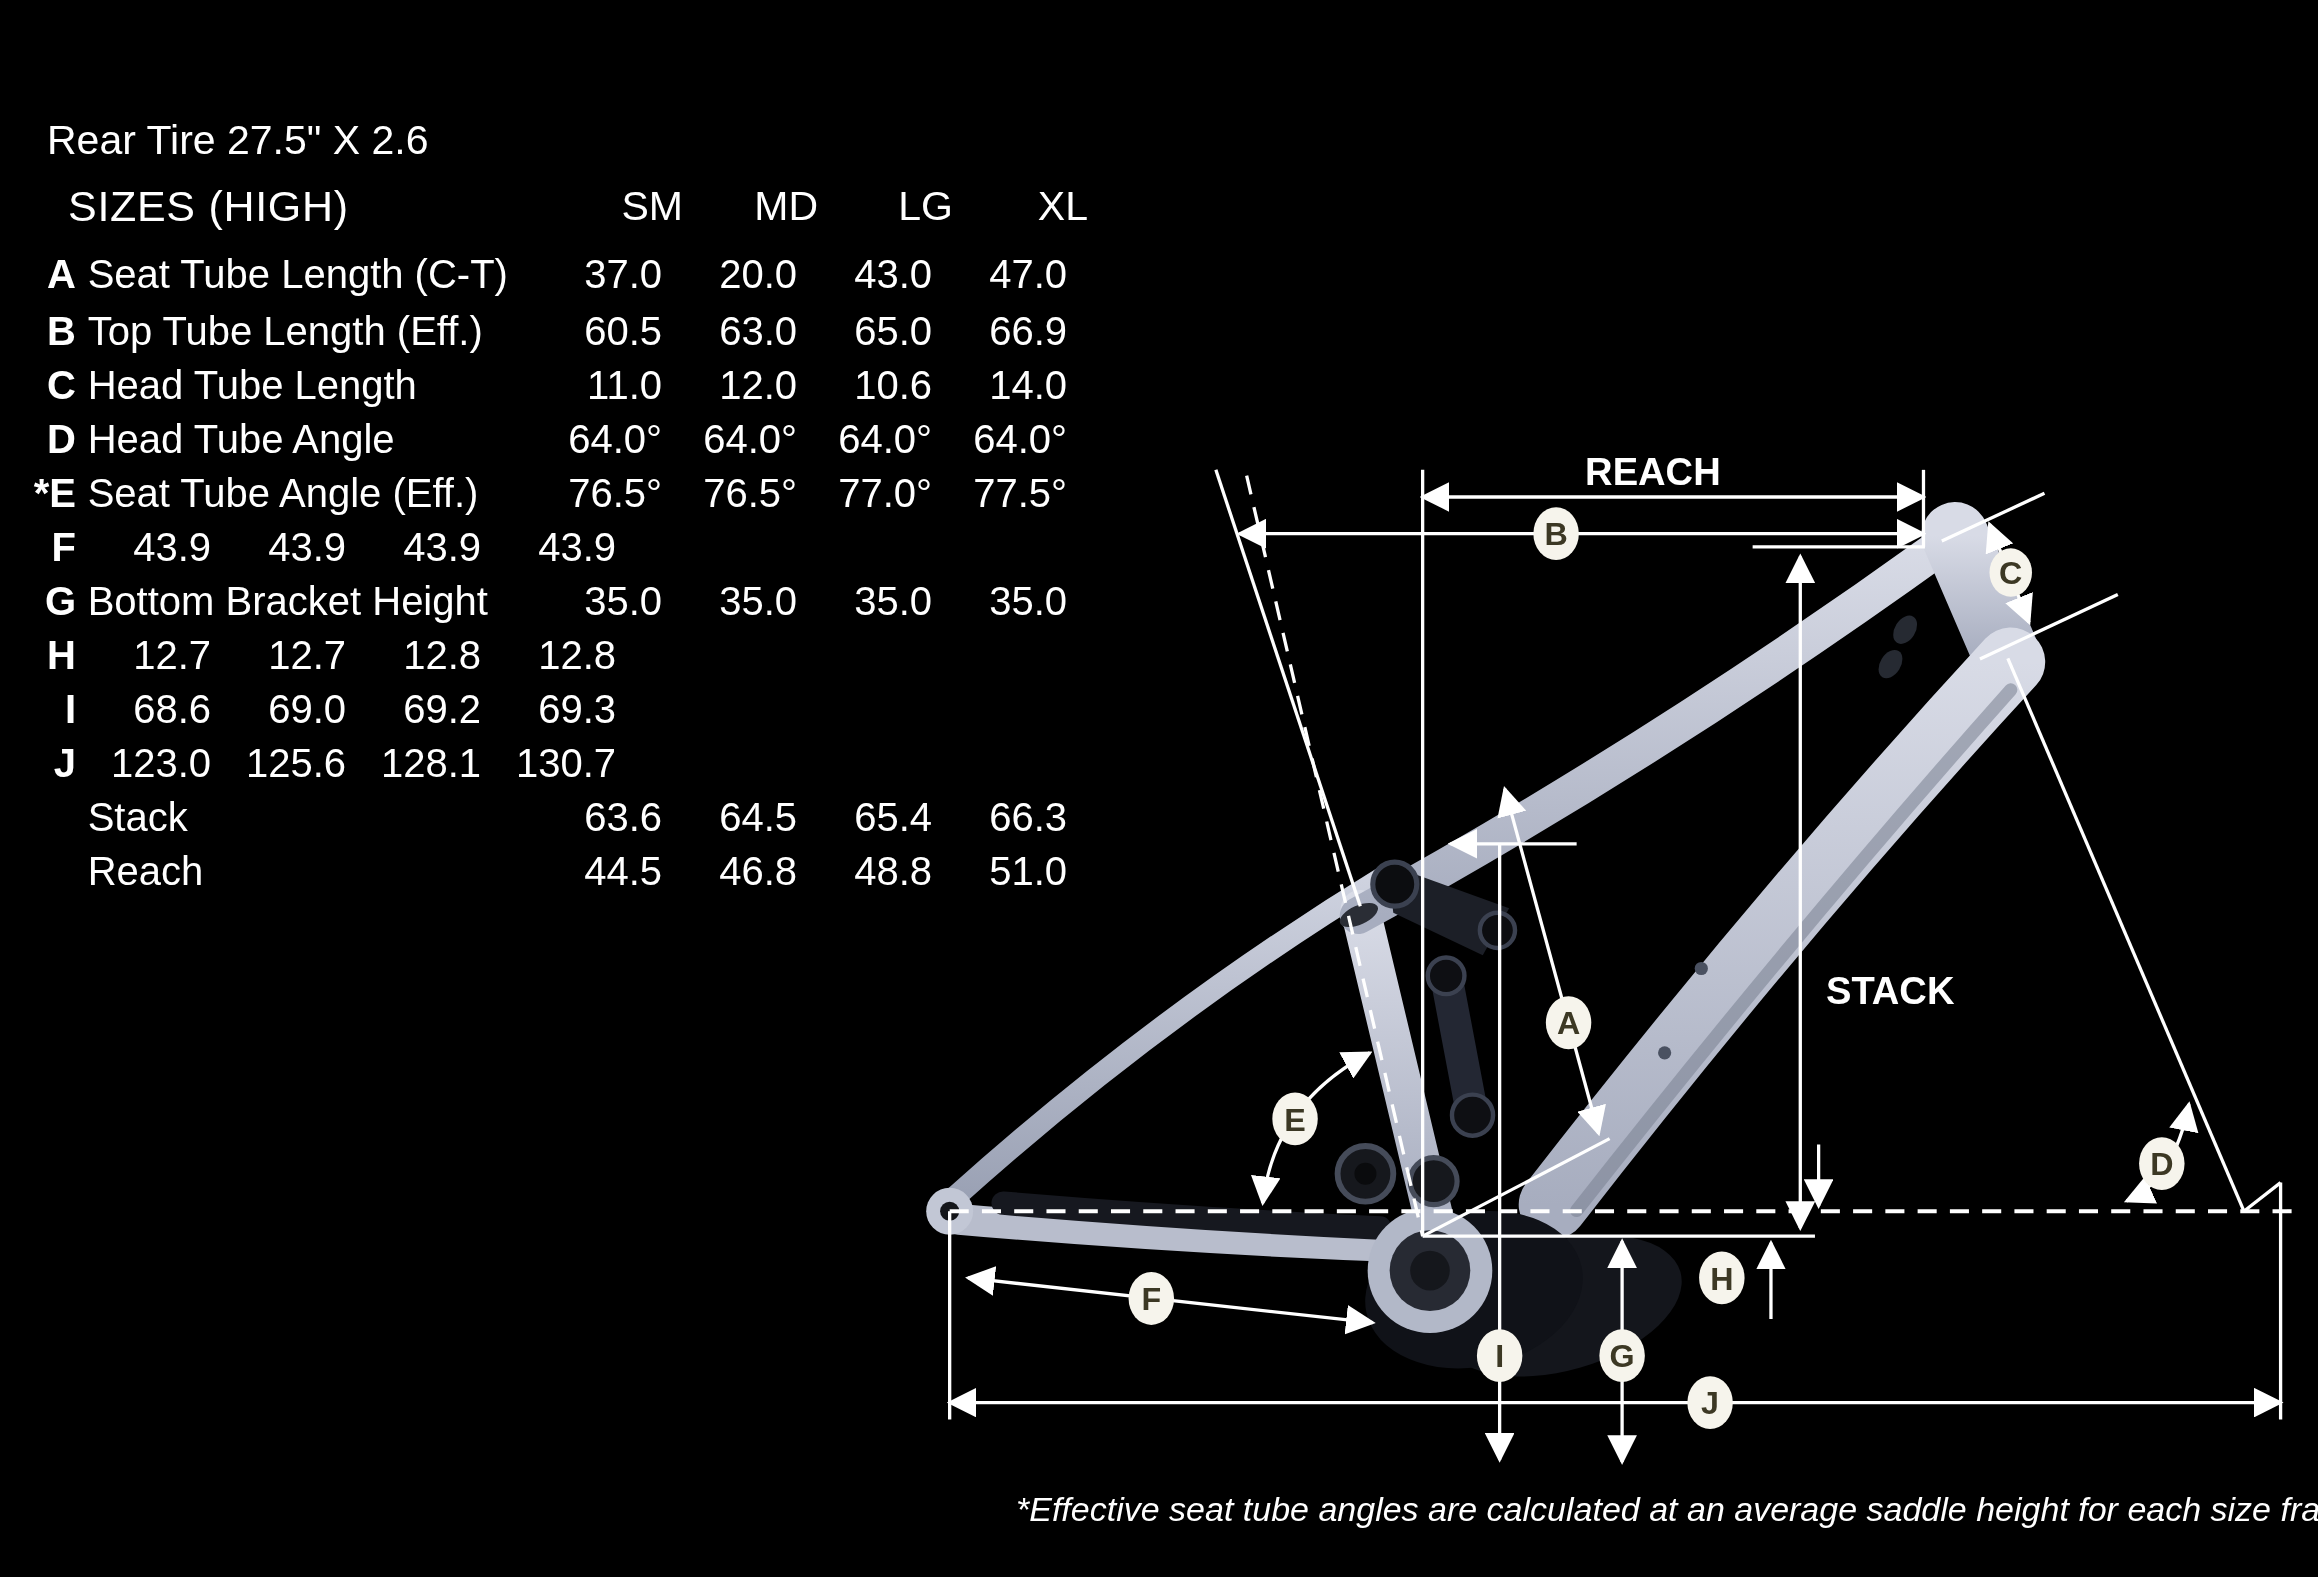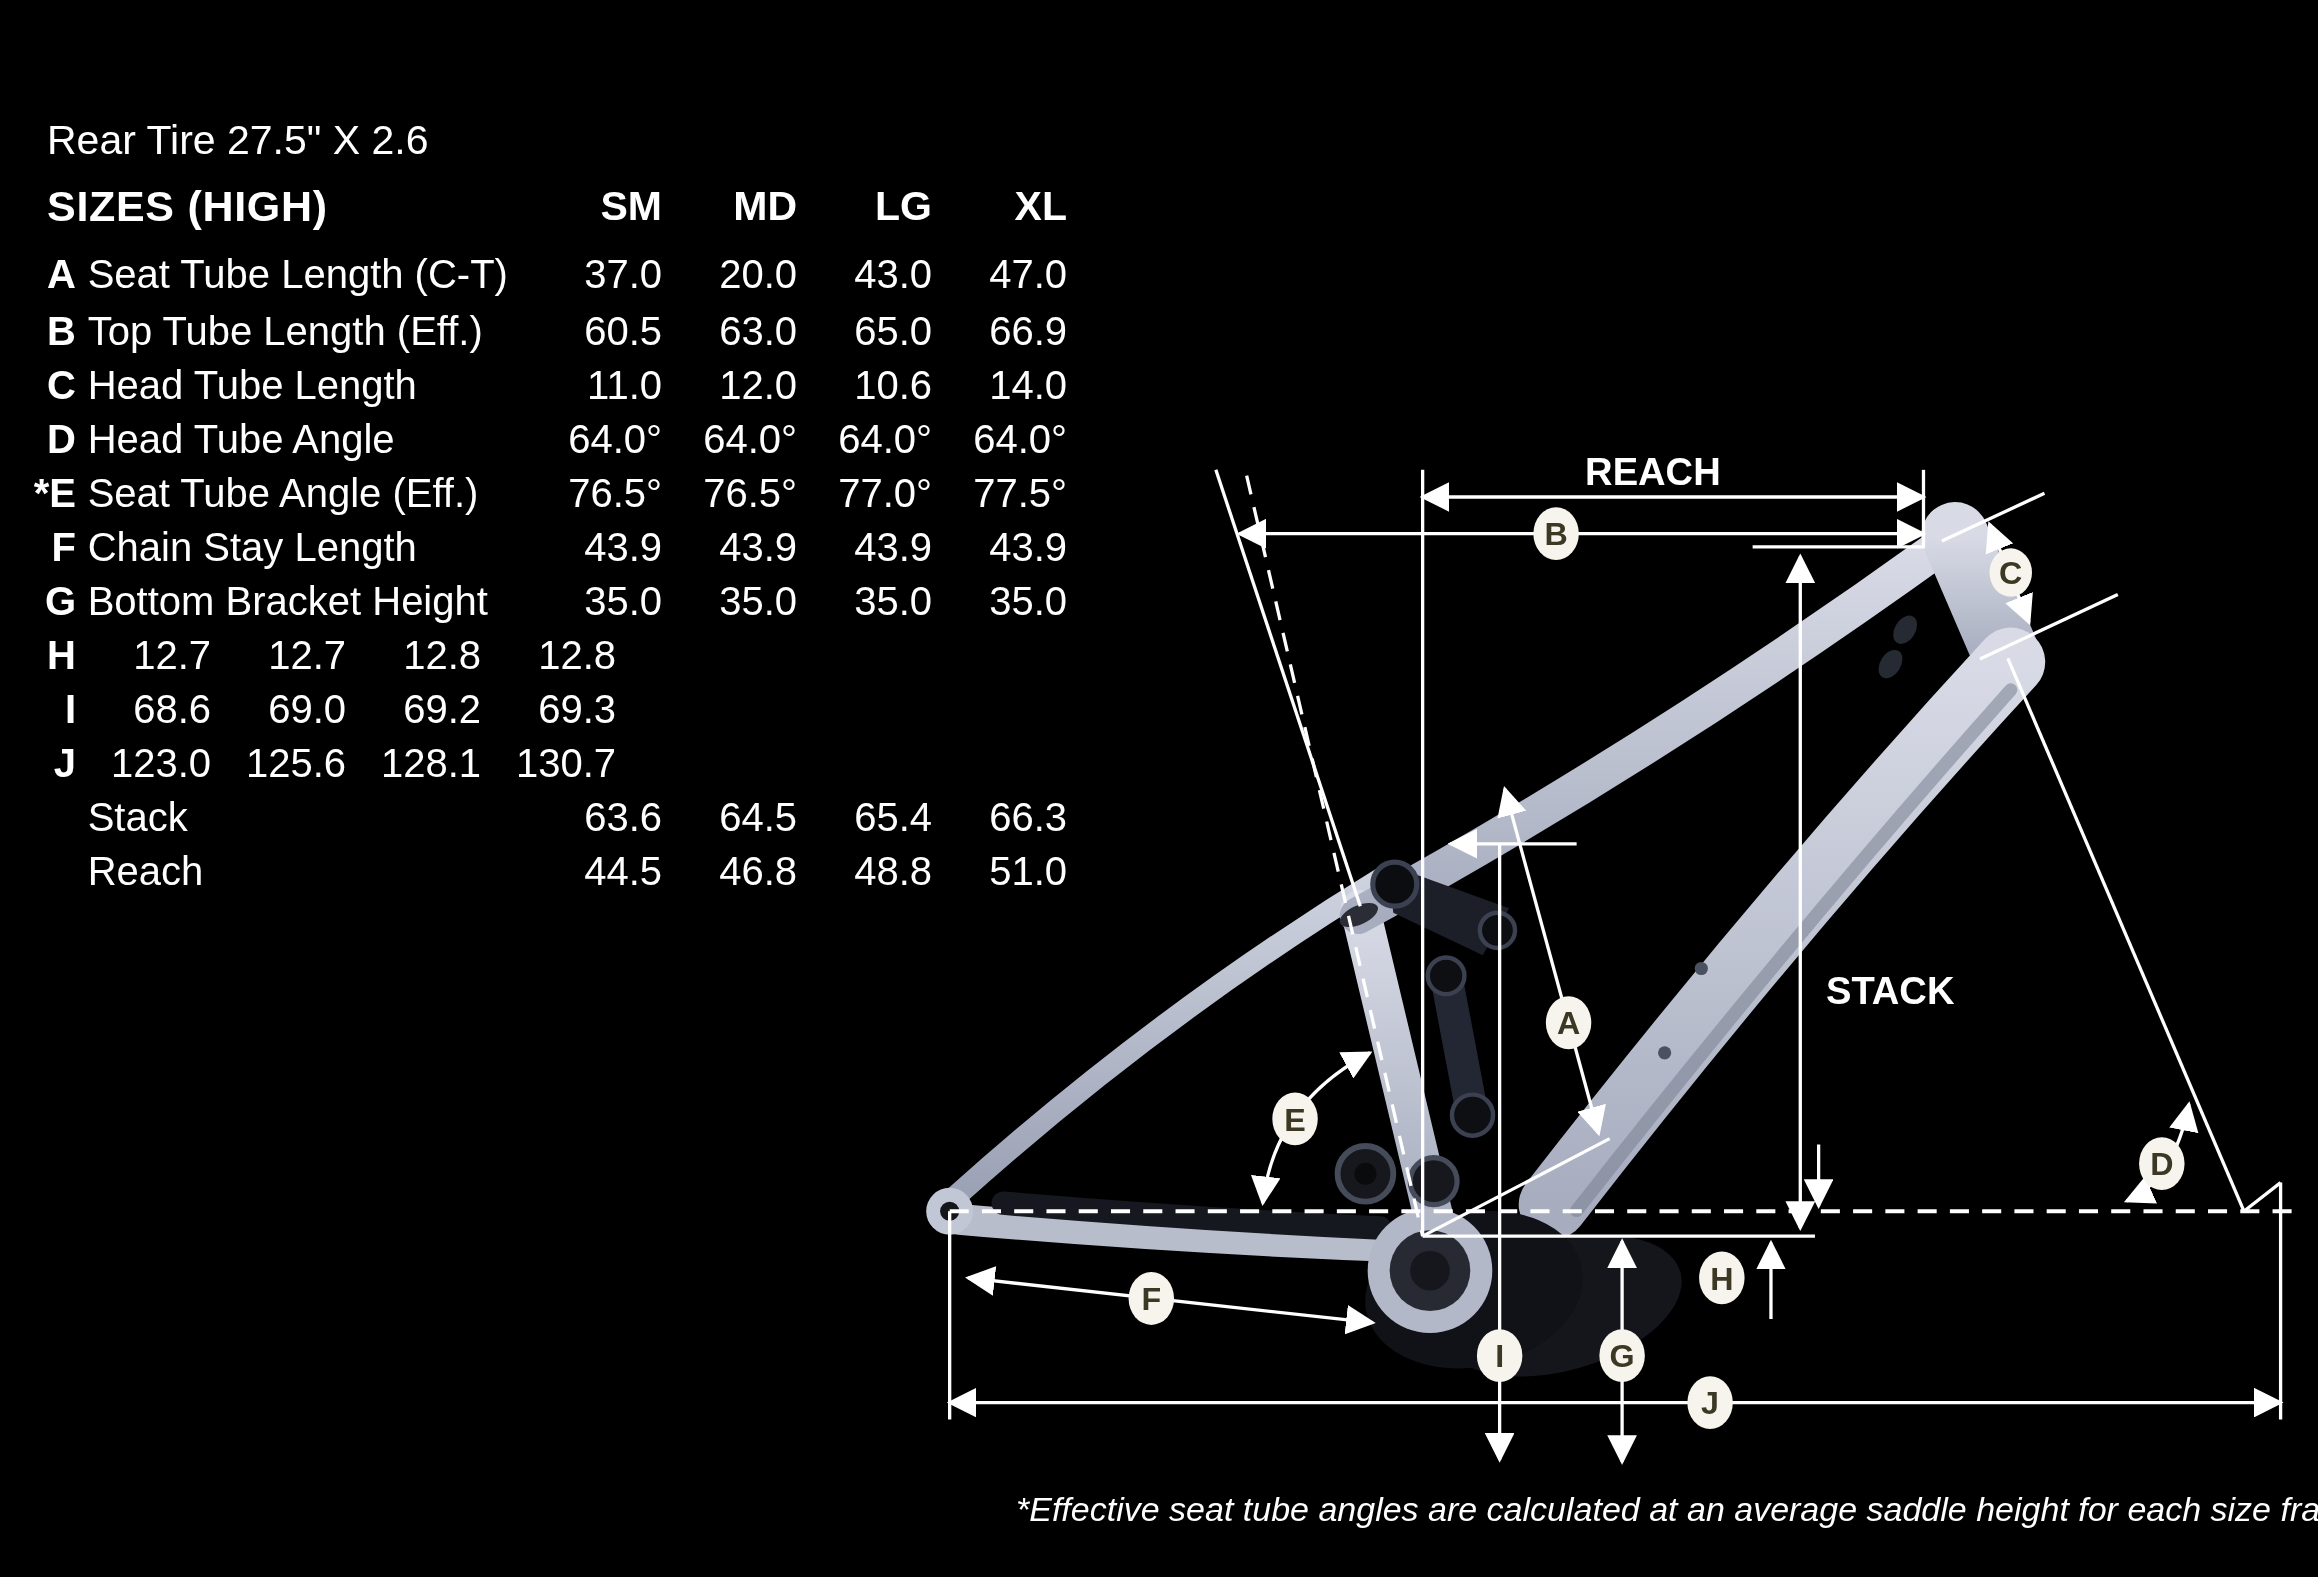--- a/index.html
+++ b/index.html
@@ -1,21 +1,21 @@
 <!DOCTYPE html>
 <html style="font-size:11.7px"><head>
 <meta charset="utf-8">
 <style>
   html,body{margin:0;padding:0;background:#000;}
   body{position:relative;width:2319px;height:1578px;overflow:hidden;
        font-family:"Liberation Sans",sans-serif;color:#fff;}
   .title{position:absolute;left:47px;top:117px;font-size:41px;font-weight:400;letter-spacing:0;}
   .geo-table{position:absolute;left:47px;top:166px;}
   .trow{display:flex;align-items:center;height:54px;}
-  .trow.header{height:81px;font-weight:700;}
+  .trow.header{height:81px;font-weight:400;margin-left:21px;}
   .trow.gap-after{margin-bottom:3.7px;}
   .c-letter{width:29px;display:flex;justify-content:flex-end;font-weight:700;font-size:40px;white-space:nowrap;}
   .c-label{width:451px;padding-left:11.7px;box-sizing:border-box;font-size:40px;white-space:nowrap;}
   .c-sizes{width:480px;font-size:43px;letter-spacing:0.7px;}
   .c-val{width:135px;text-align:right;font-size:40px;white-space:nowrap;}
   .trow.header .c-val{font-size:41px;}
   .footnote{position:absolute;left:1016px;top:1490px;width:1203px;font-size:34px;font-style:italic;white-space:nowrap;}
   svg text{font-family:"Liberation Sans",sans-serif;}
   .dim{stroke:#fff;stroke-width:4.5;fill:none;}
   .dim.thick{stroke-width:5.5;}
@@ -91,21 +91,20 @@
     <div class="c-val">76.5°</div>
     <div class="c-val">76.5°</div>
     <div class="c-val">77.0°</div>
     <div class="c-val">77.5°</div>
   </div>
   <div class="trow">
     <div class="c-letter">
         <span></span>
         <span>F</span>
       </div>
-    <div class="c-label">Chain Stay Length</div>
     <div class="c-val">43.9</div>
     <div class="c-val">43.9</div>
     <div class="c-val">43.9</div>
     <div class="c-val">43.9</div>
   </div>
   <div class="trow">
     <div class="c-letter">
         <span></span>
         <span>G</span>
       </div>

